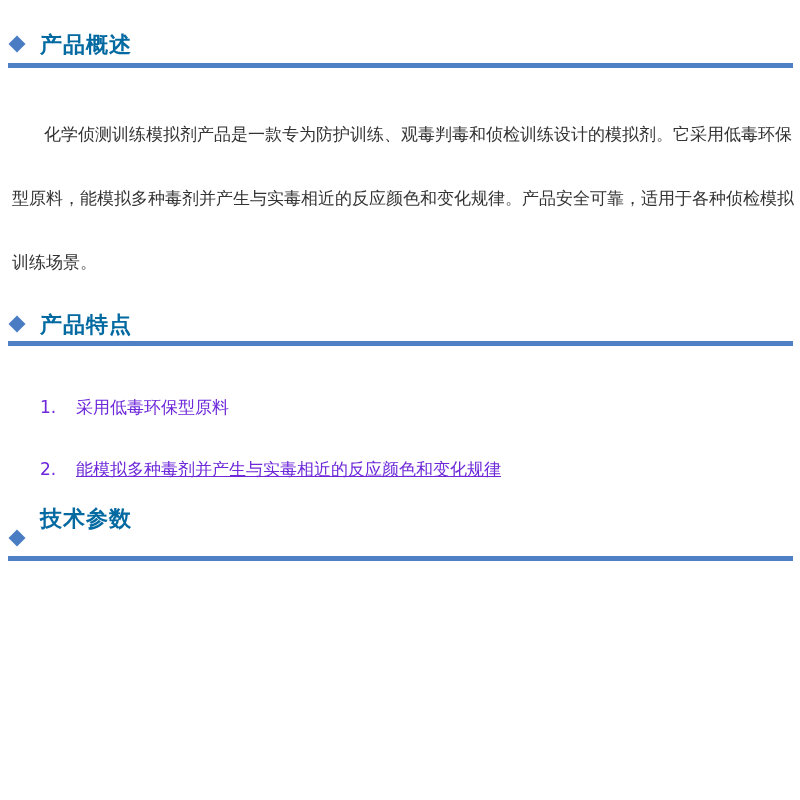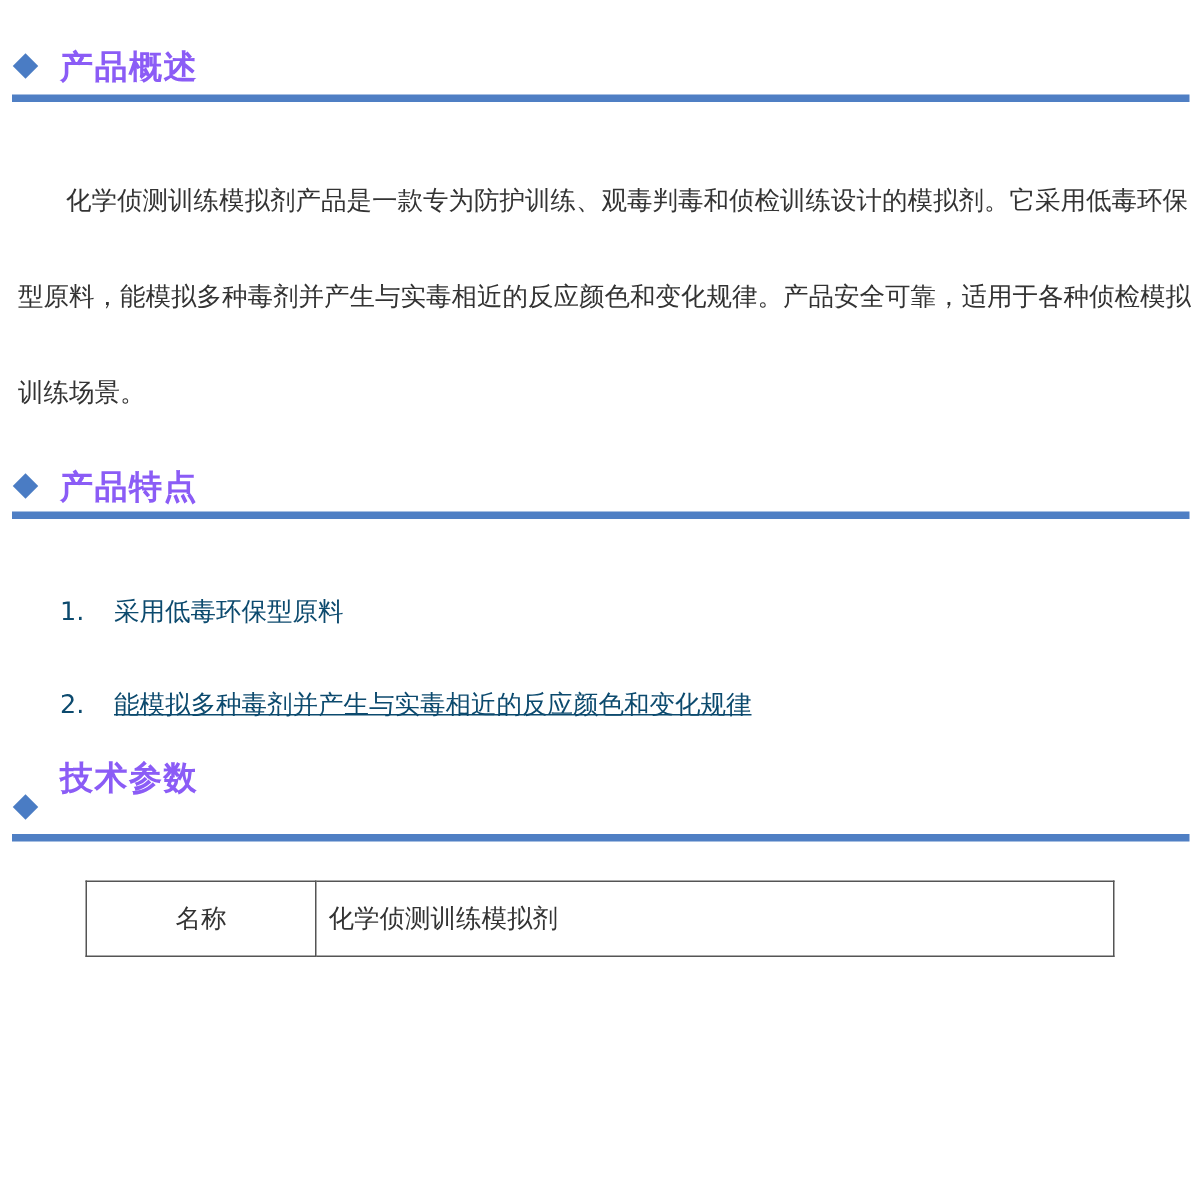--- a/index.html
+++ b/index.html
@@ -2,26 +2,26 @@
 <html><head>
   <meta charset="utf-8">
   <style>
     html, body { margin: 0; padding: 0; background: #ffffff; }
     body { width: 800px; height: 800px; position: relative; overflow: hidden;
            font-family: "DejaVu Sans", sans-serif; color: #333333; }
     .section-header { position: absolute; left: 0; width: 800px; }
     .section-header .diamond { position: absolute; left: 11px; width: 12px; height: 12px;
            background: #4a7cc4; transform: rotate(45deg); }
     .section-header .title { position: absolute; left: 40px; font-size: 22px; font-weight: bold;
-           color: #8b5cf6; letter-spacing: 1px; }
+           color: #0369a1; letter-spacing: 1px; }
     .section-header .rule { position: absolute; left: 8px; width: 785px; height: 5px; background: #4f7fc4; }
 
     .paragraph { position: absolute; left: 8px; width: 790px; font-size: 17px; line-height: 64px;
            color: #333; text-indent: 32px; margin: 4px; }
-    .feature { position: absolute; left: 40px; font-size: 17px; color: #0c4a6e; }
+    .feature { position: absolute; left: 40px; font-size: 17px; color: #6d28d9; }
     .feature .num { display: inline-block; width: 36px; }
 
     table.specs { position: absolute; left: 57px; top: 587px; width: 686px; border-collapse: collapse;
            font-size: 17px; color: #333; }
     table.specs td { border: 1.5px solid #555; height: 49px; padding: 0; }
     table.specs td.key { width: 152px; text-align: center; }
     table.specs td.val { padding-left: 8px; }
   </style>
 </head>
 <body>
@@ -48,18 +48,14 @@
 </div>
 
 <div class="section-header" style="top:0;">
   <span class="diamond" style="top:532px;"></span>
   <span class="title" style="top:504px;">技术参数</span>
   <div class="rule" style="top:556px;"></div>
 </div>
 
 <table class="specs">
   <tbody>
-      <tr>
-    <td class="key">名称</td>
-    <td class="val">化学侦测训练模拟剂</td>
-  </tr>
 </tbody>
   </table>
 
 </body></html>

